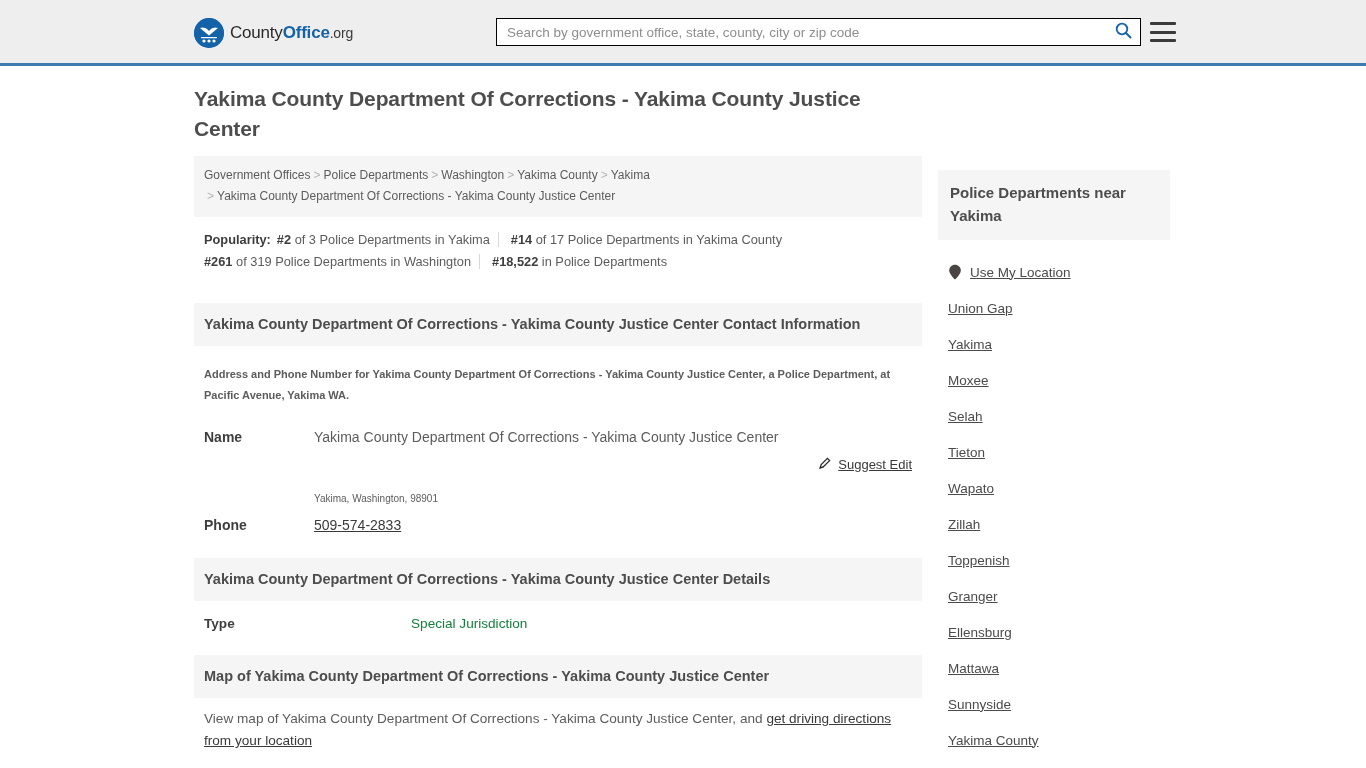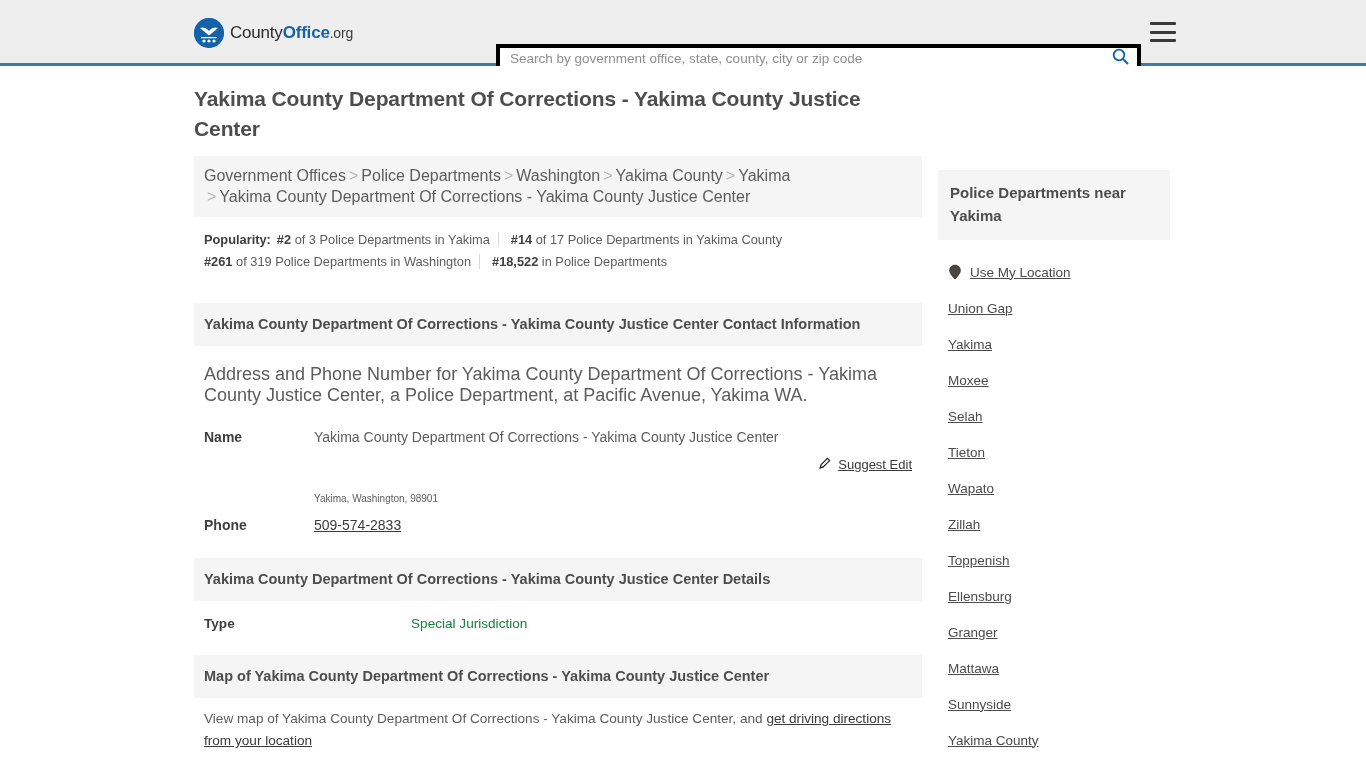--- a/index.html
+++ b/index.html
@@ -45,22 +45,22 @@
   }
   .lt-county { color: #2b2b2b; }
   .lt-office { color: #1463a8; font-weight: bold; }
   .lt-org { color: #3a3a3a; font-size: 14px; }
 
   #search-wrap {
     position: absolute;
     left: 496px; top: 18px;
     width: 645px; height: 28px;
     background: #ffffff;
-    border: 4px solid #000000;
-    display: flex; align-items: center; margin-top: 26px;
+    border: 1px solid #000000;
+    display: flex; align-items: center;
   }
   #search-input {
     flex: 1 1 auto;
     height: 26px;
     border: 0; outline: 0;
     padding: 0 10px;
     font-family: "Liberation Sans", sans-serif;
     font-size: 13.5px;
     color: #555;
     background: transparent;
@@ -110,21 +110,21 @@
     color: #4d4d4d;
     line-height: 30px;
     margin: 0 0 12px 0;
     letter-spacing: -0.1px;
   }
 
   
   #breadcrumb {
     background: #f5f5f5;
     padding: 9px 10px 10px 10px;
-    font-size: 16px;
+    font-size: 12px;
     line-height: 21px;
     color: #5c5c5c;
   }
   #breadcrumb a {
     color: #5c5c5c;
     text-decoration: none;
     cursor: pointer;
   }
   #breadcrumb .sep { color: #b4b4b4; padding: 0 3px; }
   #breadcrumb .current { color: #5c5c5c; }
@@ -150,24 +150,25 @@
     background: #f5f5f5;
     padding: 10px 10px 11px 10px;
     font-size: 14.5px;
     font-weight: bold;
     color: #4d4d4d;
     line-height: 22px;
     margin-top: 20px;
   }
   .section-body { padding: 10px 10px 0 10px; }
   .section-intro {
-    font-size: 18px;
+    font-size: 11px;
     line-height: 21px;
     color: #5c5c5c;
     margin: 8px 0 18px 0;
+    font-weight: bold;
   }
 
   
   .info-row {
     display: flex;
     align-items: flex-start;
     margin-bottom: 6px;
     font-size: 14px;
     line-height: 26px;
   }
@@ -361,26 +362,26 @@
       <div class="side-link-row">
           <span class="side-link">Wapato</span>
         </div>
       <div class="side-link-row">
           <span class="side-link">Zillah</span>
         </div>
       <div class="side-link-row">
           <span class="side-link">Toppenish</span>
         </div>
       <div class="side-link-row">
+          <span class="side-link">Granger</span>
+        </div>
+      <div class="side-link-row">
           <span class="side-link">Ellensburg</span>
         </div>
       <div class="side-link-row">
-          <span class="side-link">Granger</span>
-        </div>
-      <div class="side-link-row">
           <span class="side-link">Mattawa</span>
         </div>
       <div class="side-link-row">
           <span class="side-link">Sunnyside</span>
         </div>
       <div class="side-link-row">
           <span class="side-link">Yakima County</span>
         </div>
       <div class="side-link-row"></div>
 

